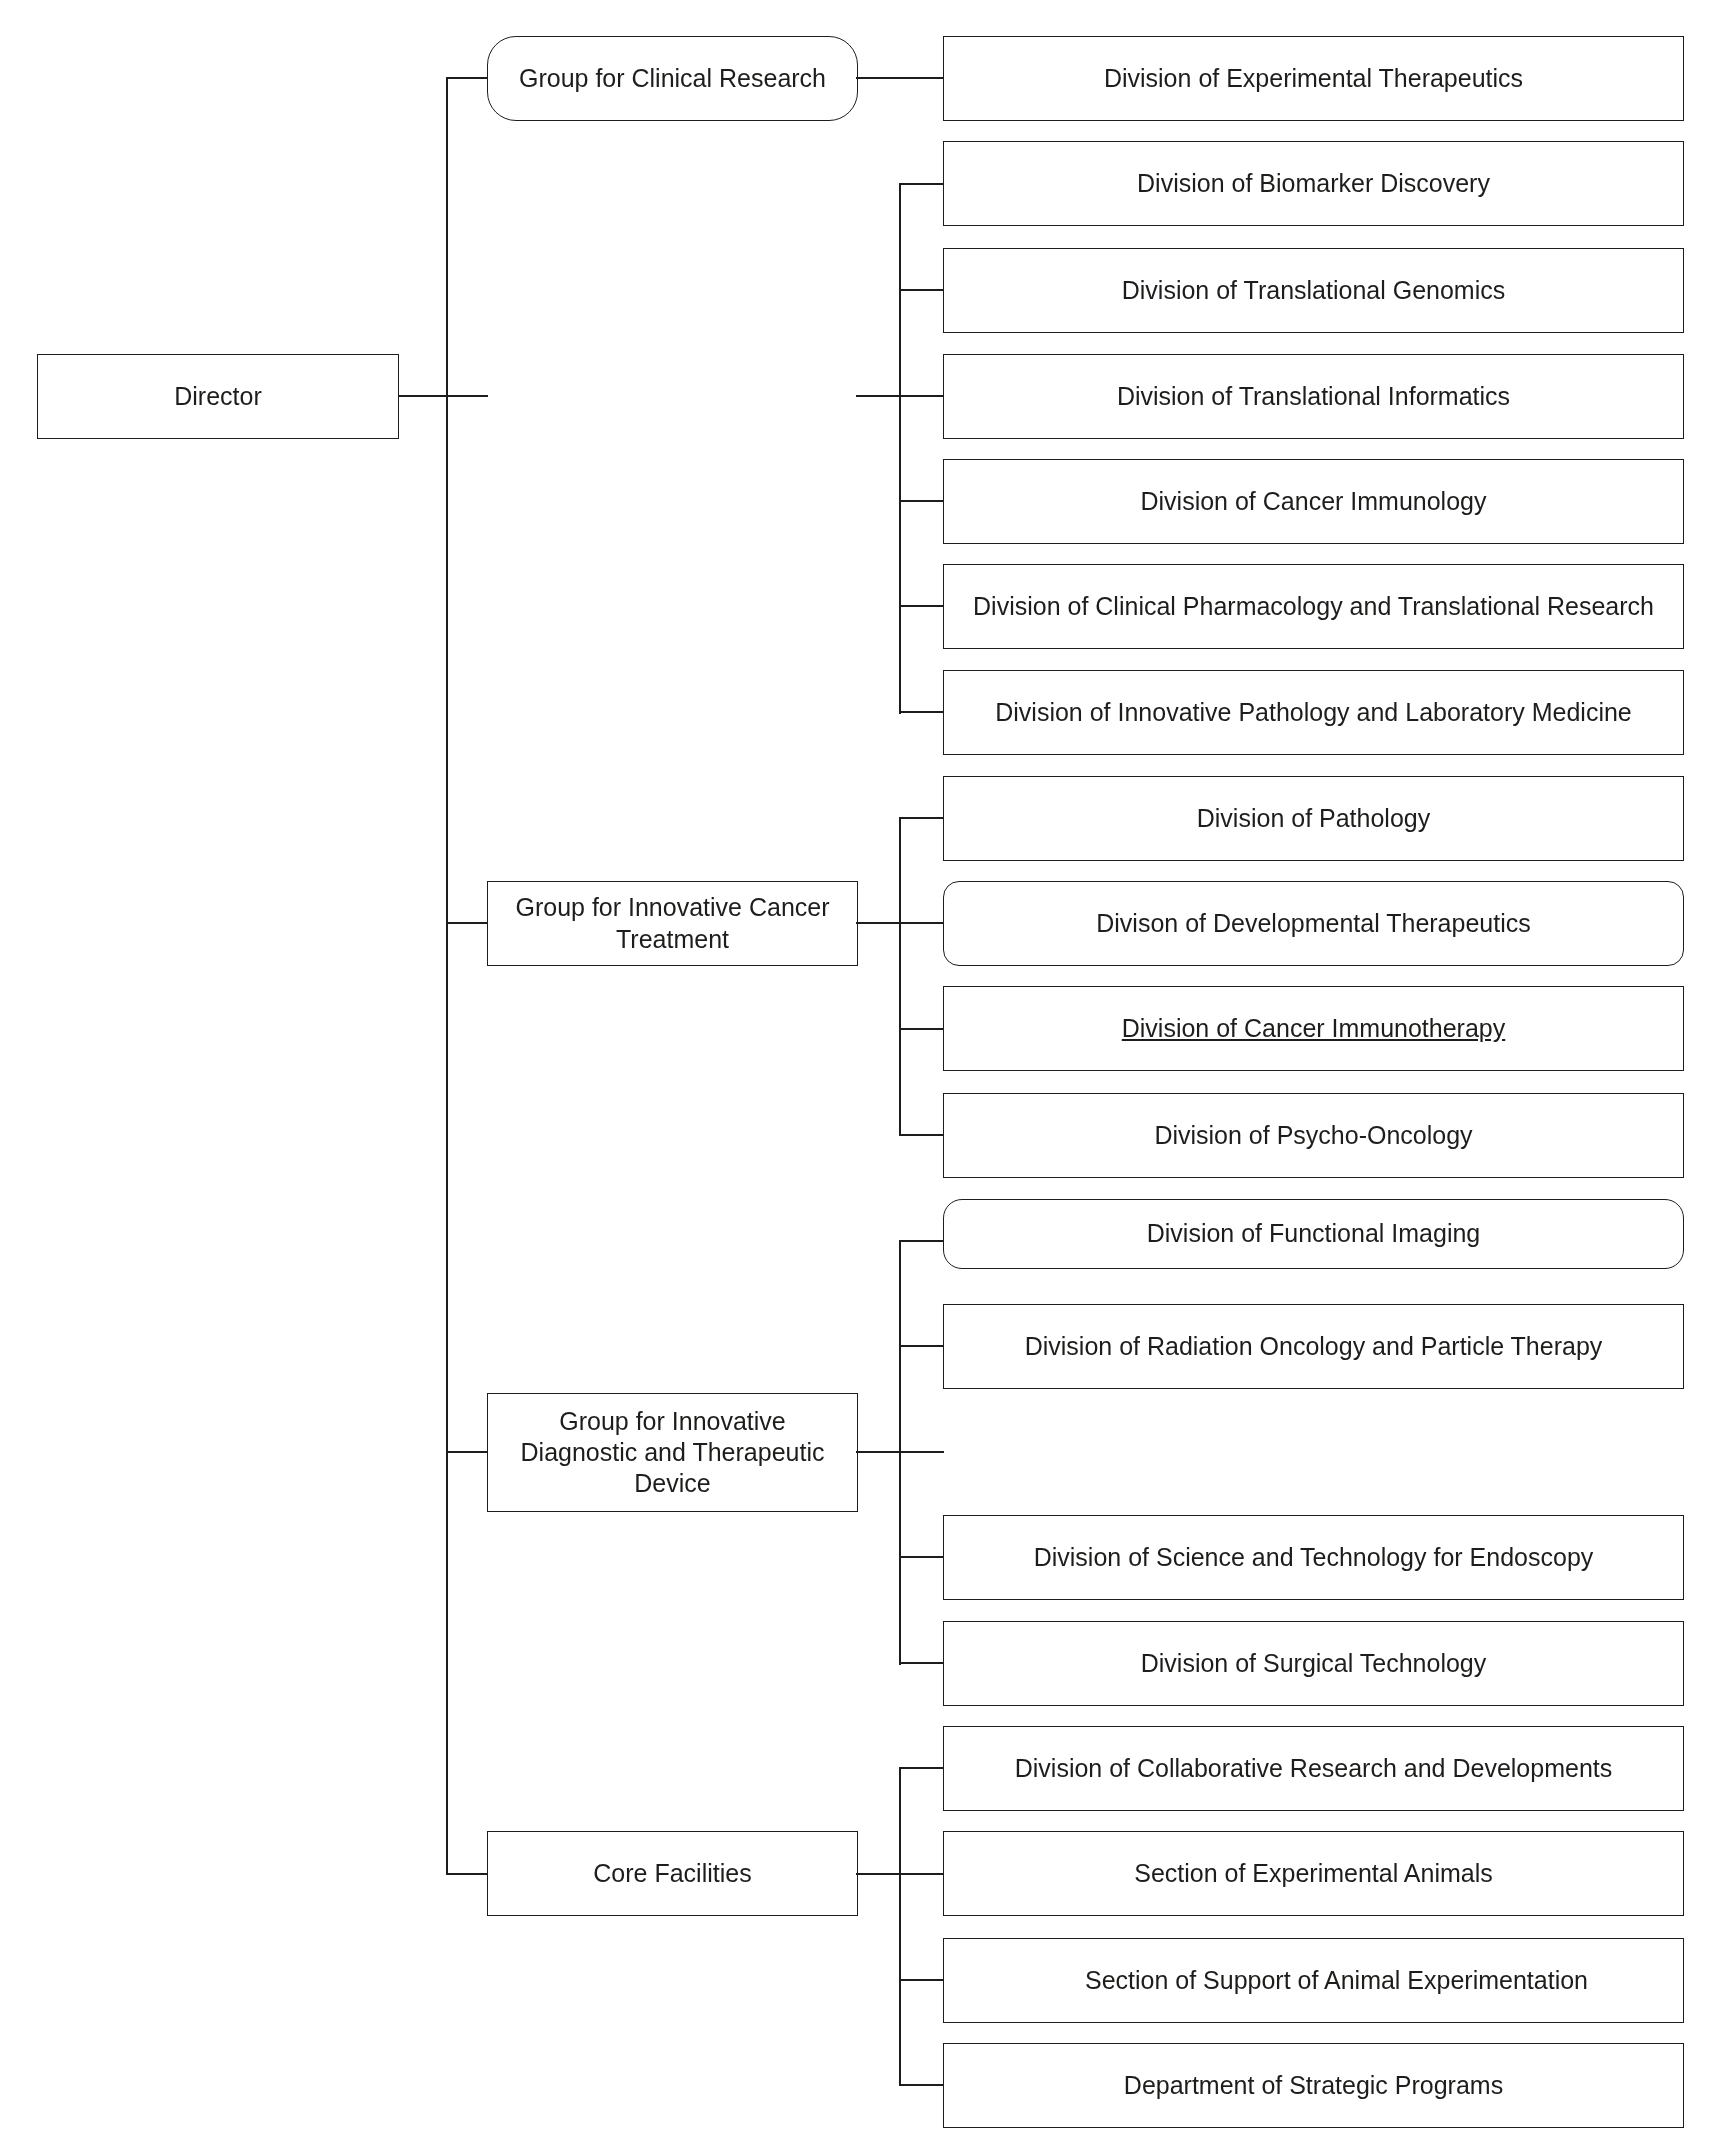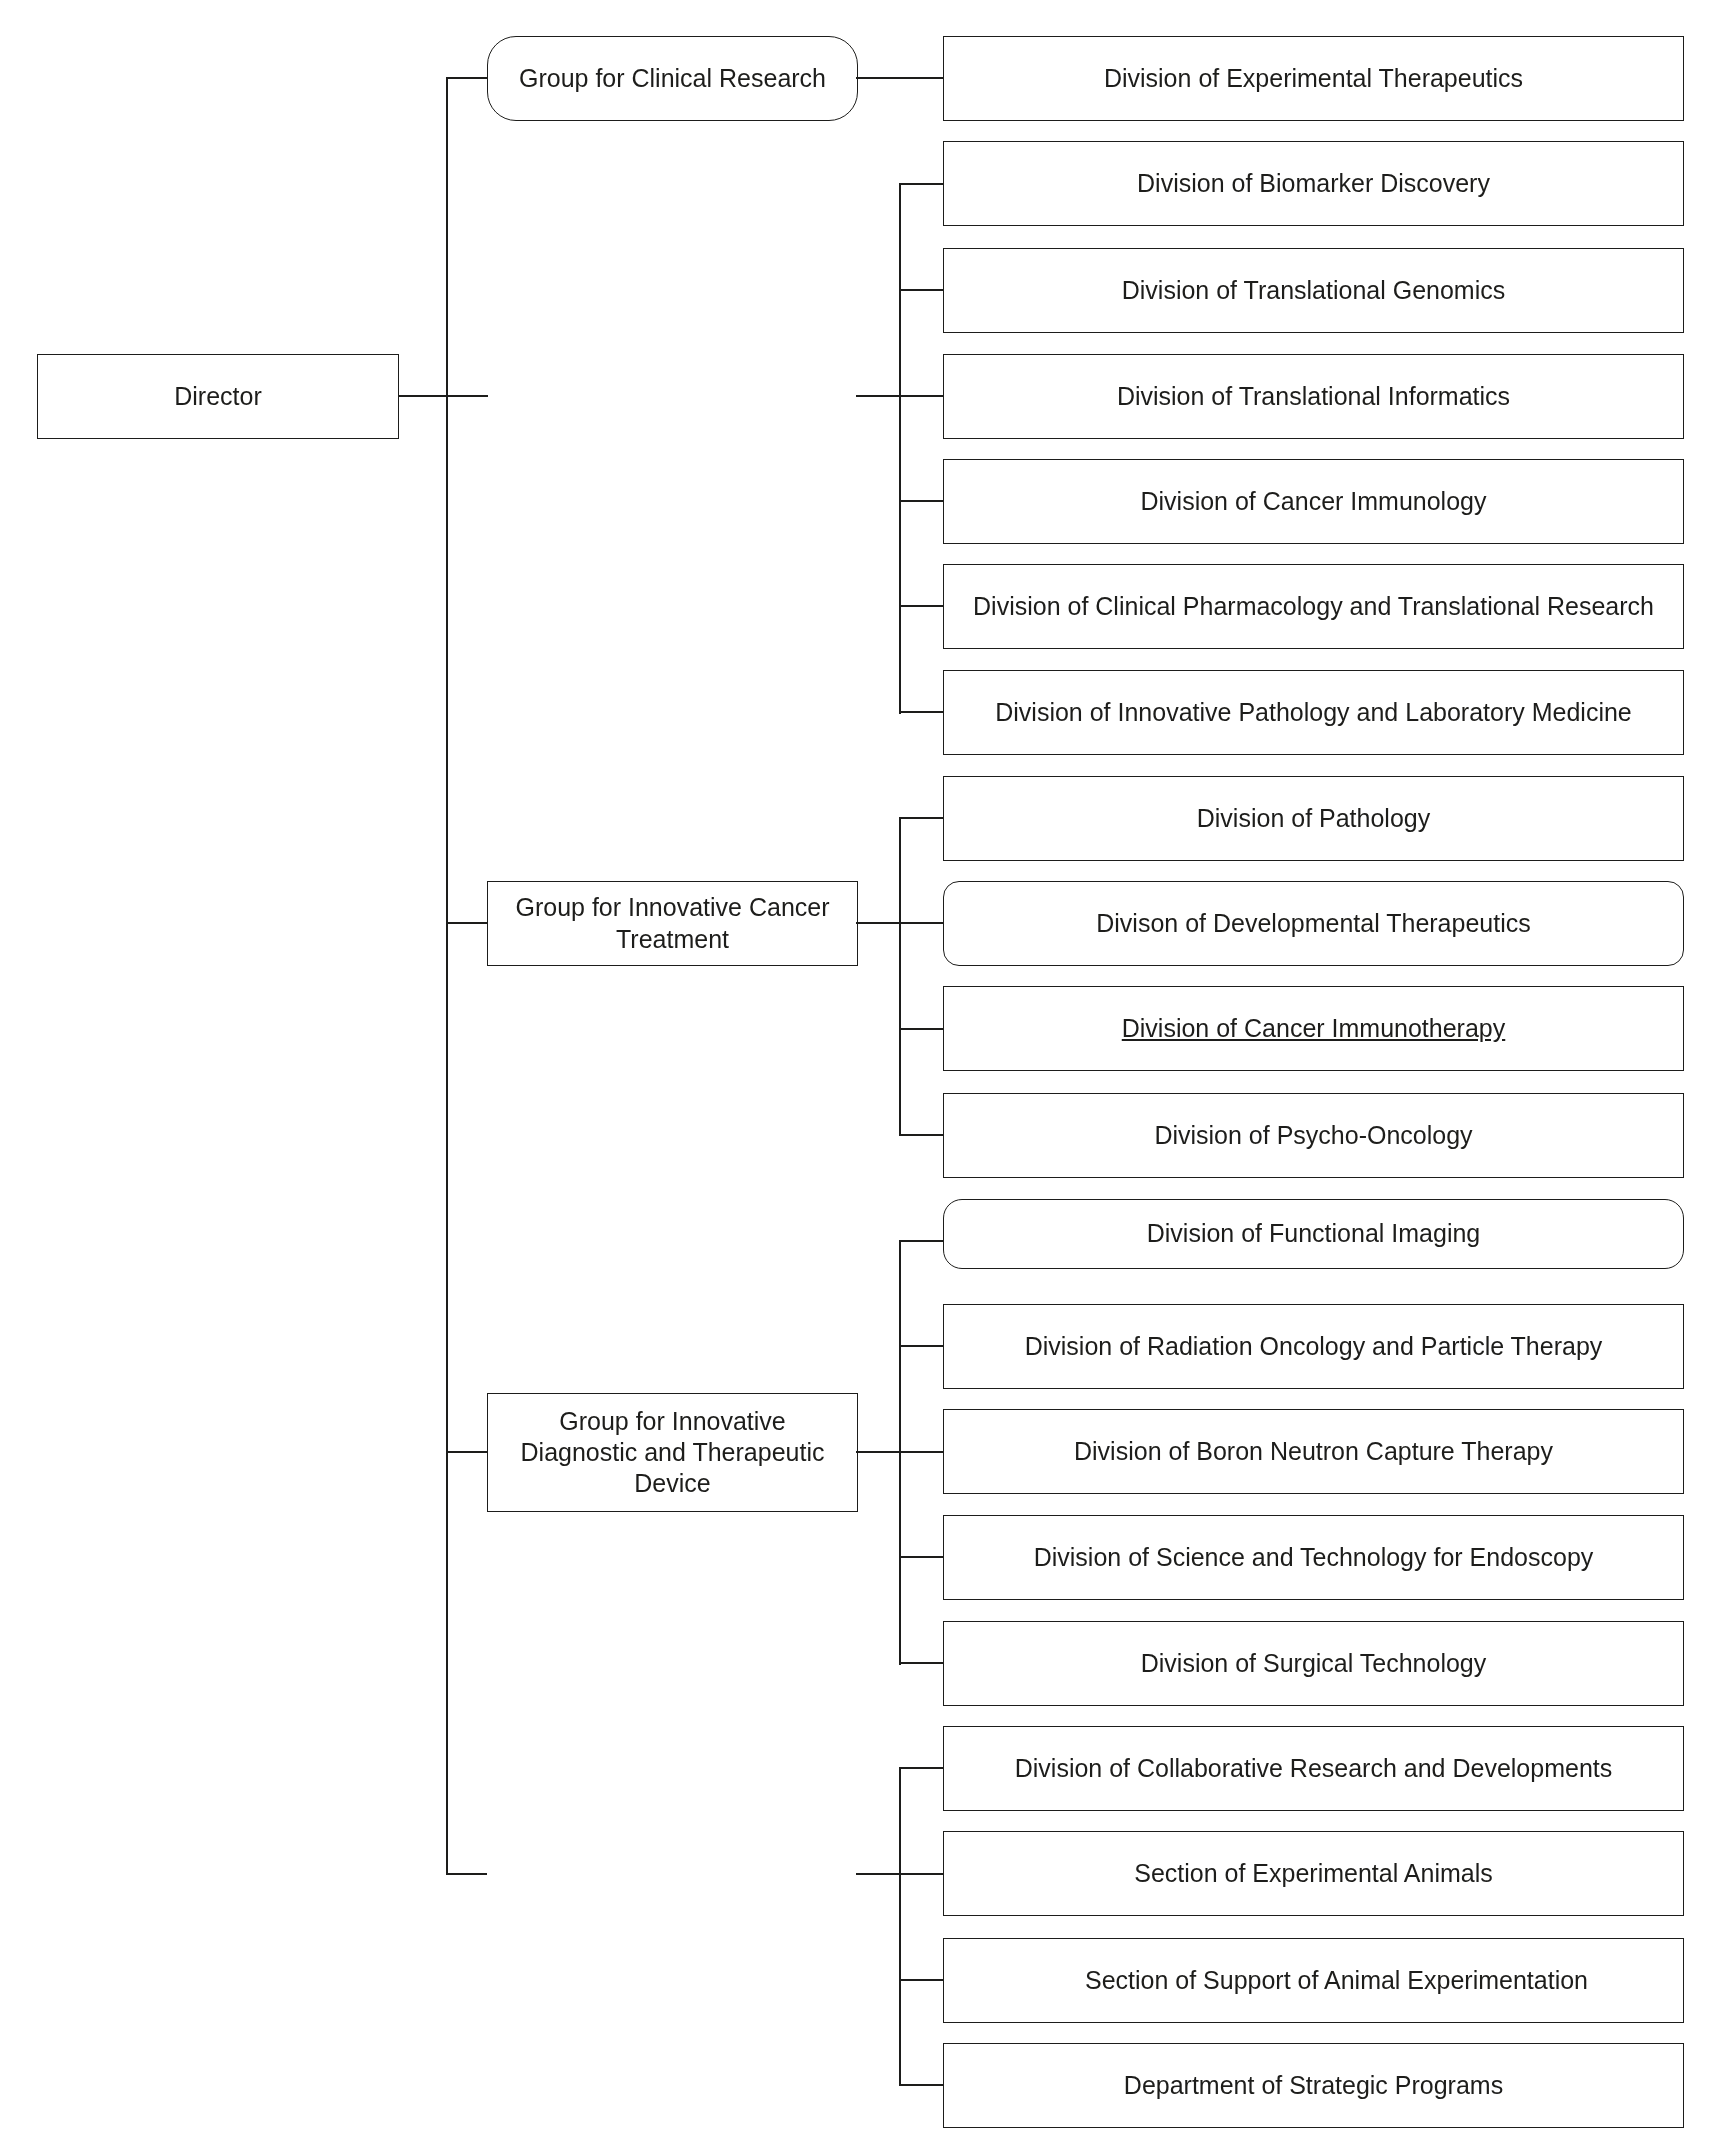--- a/index.html
+++ b/index.html
@@ -52,38 +52,38 @@
 </head>
 <body>
 
 <div class="stage">
 
   <div class="box rootbox" style="top:354px;height:85px;">Director</div>
 
   <div class="box gbox" style="top:36px;height:85px;border-radius:29px;">Group for Clinical Research</div>
   <div class="box gbox" style="top:881px;height:85px;">Group for Innovative Cancer Treatment</div>
   <div class="box gbox" style="top:1393px;height:119px;">Group for Innovative Diagnostic and Therapeutic Device</div>
+  <div class="box gbox" style="top:1831px;height:85px;">Core Facilities</div>
 
   <div class="box dbox" style="top:36px;height:85px;">Division of Experimental Therapeutics</div>
 
   <div class="box dbox" style="top:141px;height:85px;">Division of Biomarker Discovery</div>
   <div class="box dbox" style="top:248px;height:85px;">Division of Translational Genomics</div>
   <div class="box dbox" style="top:354px;height:85px;">Division of Translational Informatics</div>
   <div class="box dbox" style="top:459px;height:85px;">Division of Cancer Immunology</div>
   <div class="box dbox" style="top:564px;height:85px;">Division of Clinical Pharmacology and Translational Research</div>
   <div class="box dbox" style="top:670px;height:85px;">Division of Innovative Pathology and Laboratory Medicine</div>
 
   <div class="box dbox" style="top:776px;height:85px;">Division of Pathology</div>
   <div class="box dbox" style="top:881px;height:85px;border-radius:16px;">Divison of Developmental Therapeutics</div>
   <div class="box dbox" style="top:986px;height:85px;text-decoration:underline;">Division of Cancer Immunotherapy</div>
   <div class="box dbox" style="top:1093px;height:85px;">Division of Psycho-Oncology</div>
 
   <div class="box dbox" style="top:1199px;height:70px;border-radius:19px;">Division of Functional Imaging</div>
   <div class="box dbox" style="top:1304px;height:85px;">Division of Radiation Oncology and Particle Therapy</div>
-  <div class="box dbox" style="top:1409px;height:85px;">Division of Boron Neutron Capture Therapy</div>
   <div class="box dbox" style="top:1515px;height:85px;">Division of Science and Technology for Endoscopy</div>
   <div class="box dbox" style="top:1621px;height:85px;">Division of Surgical Technology</div>
 
   <div class="box dbox" style="top:1726px;height:85px;">Division of Collaborative Research and Developments</div>
   <div class="box dbox" style="top:1831px;height:85px;">Section of Experimental Animals</div>
   <div class="box dbox" style="top:1938px;height:85px;padding-left:46px;">Section of Support of Animal Experimentation</div>
   <div class="box dbox" style="top:2043px;height:85px;">Department of Strategic Programs</div>
 
   <div class="line h" style="left:399px;top:395px;width:89px;"></div>
   <div class="line v" style="left:446px;top:77px;height:1797px;"></div>

